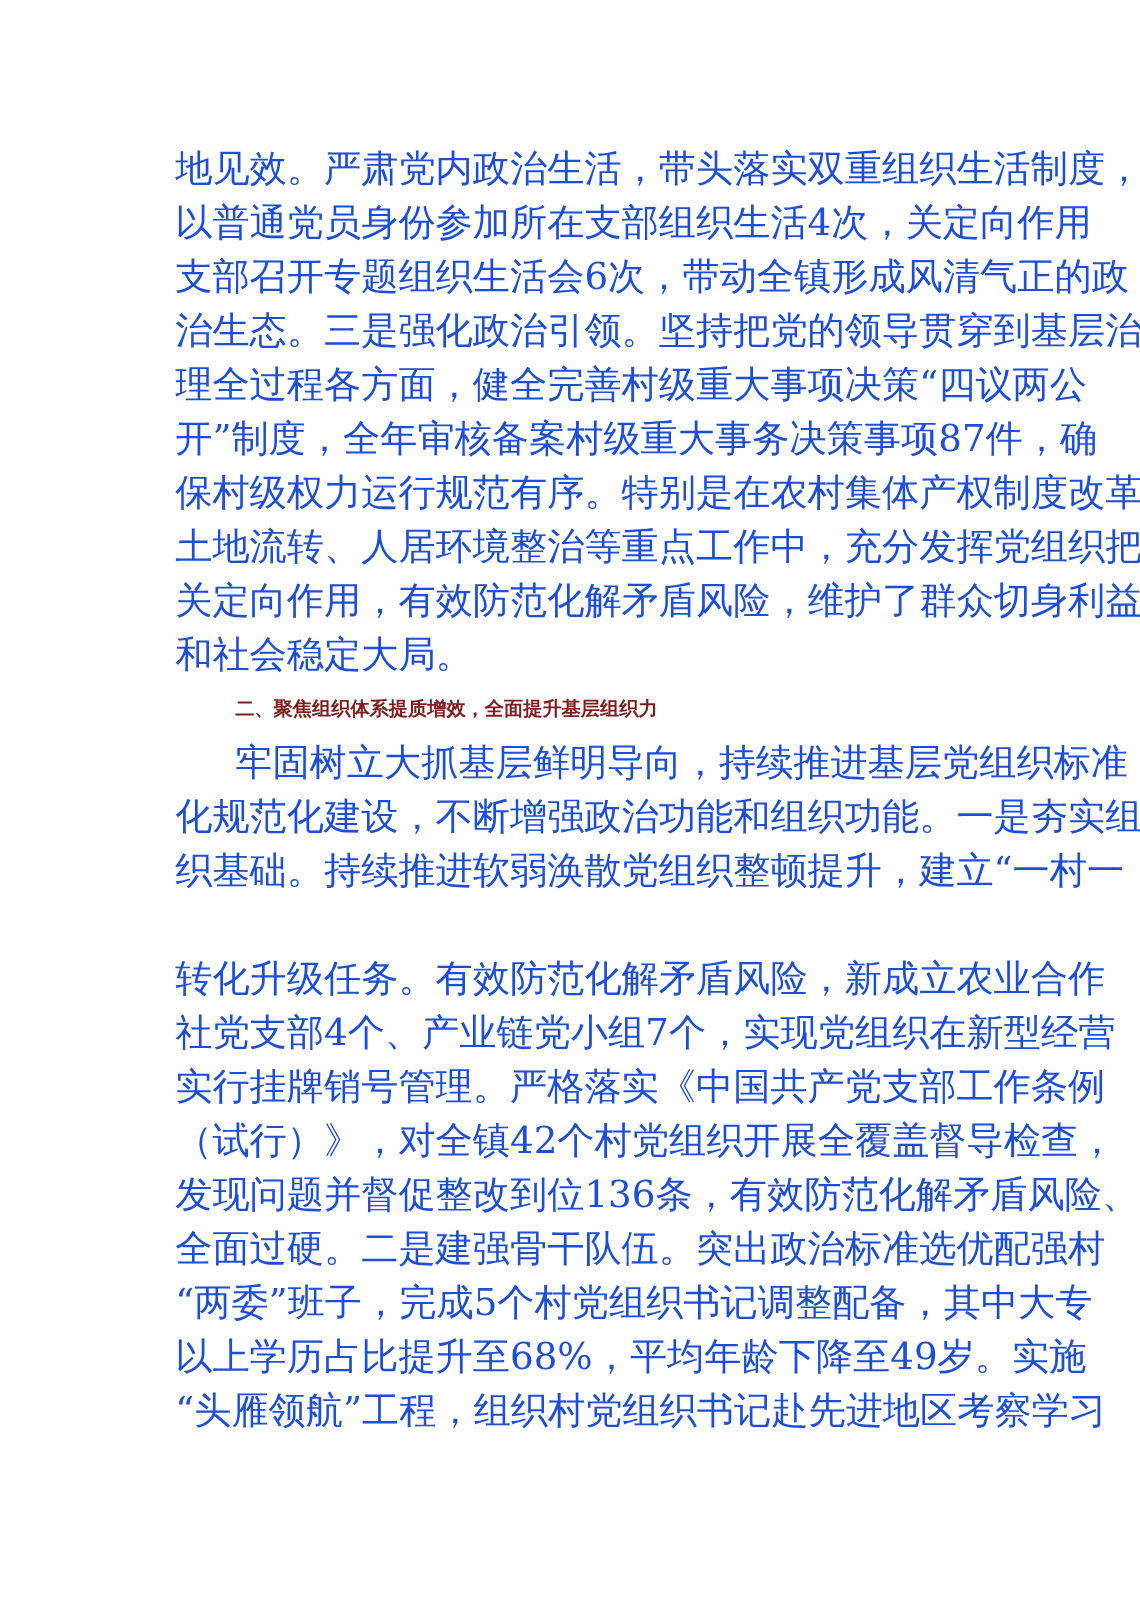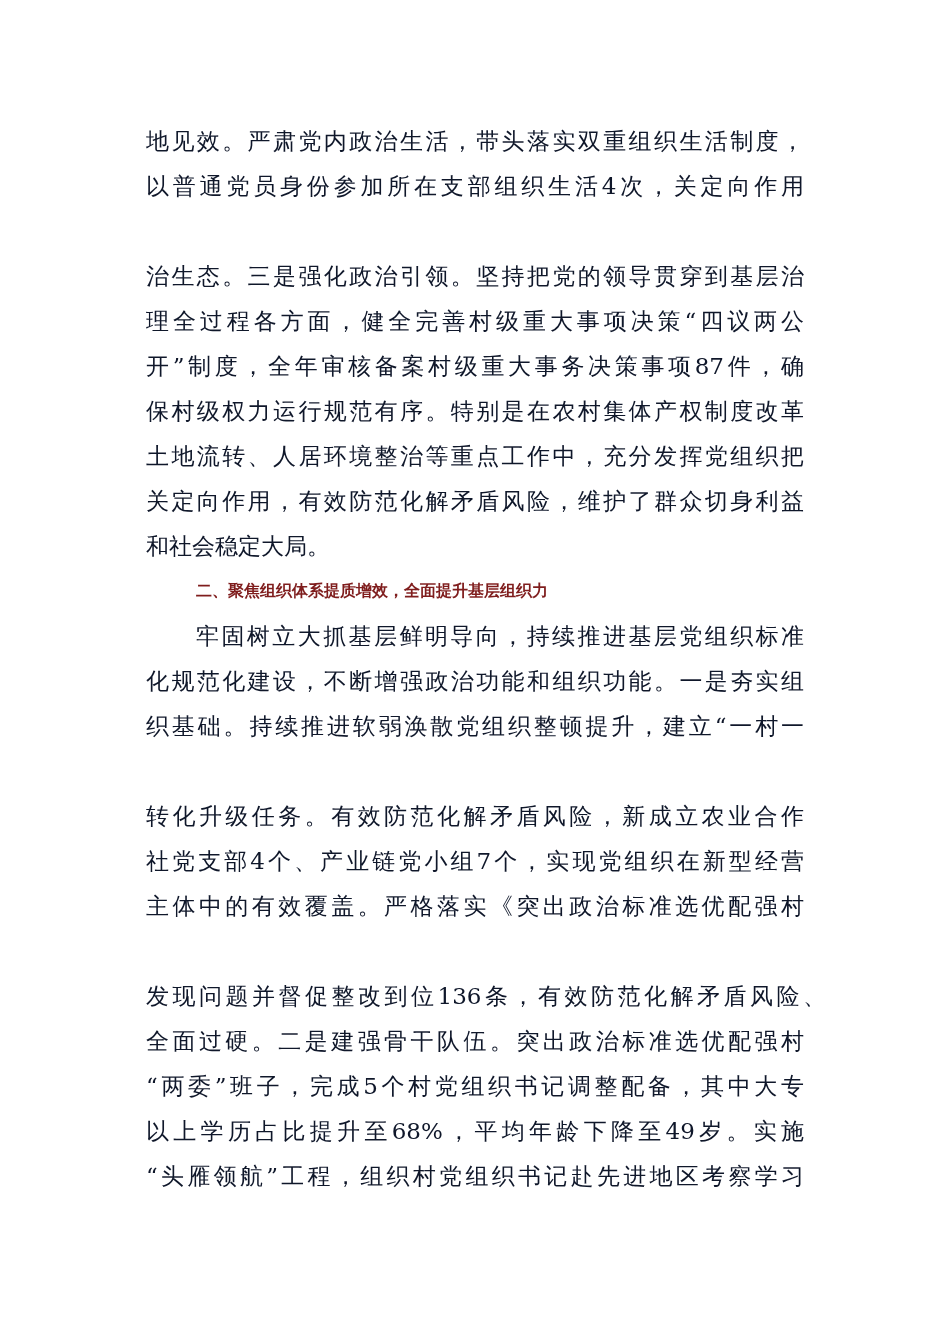--- a/index.html
+++ b/index.html
@@ -1,54 +1,56 @@
 <!DOCTYPE html>
 <html><head>
 <meta charset="utf-8">
 <style>
   html, body { margin:0; padding:0; background:#ffffff; }
   body { width:950px; height:1344px; position:relative; overflow:hidden; }
   .page { position:absolute; left:0; top:0; width:950px; height:1344px; background:#ffffff; }
   .line {
     position:absolute; left:146px; width:658px; height:40px;
     font-family: "DejaVu Serif", "Liberation Serif", serif;
-    font-size:23px; line-height:40px; color:#0f172a;
+    font-size:31px; line-height:40px; color:#1d4ed8;
     text-align:justify; text-align-last:justify;
     white-space:nowrap; overflow:visible;
   }
   .line.last { text-align-last:left; }
   .line.indent { left:196px; width:608px; }
   .heading {
     position:absolute; left:196px; width:600px; height:40px;
     font-family: "DejaVu Sans", "Liberation Sans", sans-serif;
     font-weight:bold; font-size:16px; line-height:40px; color:#7f1d1d;
     white-space:nowrap;
   }
 </style>
 </head>
 <body>
 
 <div class="page">
 
   <div class="line" style="top:121px">地见效。严肃党内政治生活，带头落实双重组织生活制度，</div>
   <div class="line" style="top:166px">以普通党员身份参加所在支部组织生活4次，关定向作用</div>
+  <div class="line" style="top:211px">支部召开专题组织生活会6次，带动全镇形成风清气正的政</div>
   <div class="line" style="top:256px">治生态。三是强化政治引领。坚持把党的领导贯穿到基层治</div>
   <div class="line" style="top:301px">理全过程各方面，健全完善村级重大事项决策“四议两公</div>
   <div class="line" style="top:346px">开”制度，全年审核备案村级重大事务决策事项87件，确</div>
   <div class="line" style="top:391px">保村级权力运行规范有序。特别是在农村集体产权制度改革</div>
   <div class="line" style="top:436px">土地流转、人居环境整治等重点工作中，充分发挥党组织把</div>
   <div class="line" style="top:481px">关定向作用，有效防范化解矛盾风险，维护了群众切身利益</div>
   <div class="line last" style="top:526px">和社会稳定大局。</div>
 
   <div class="heading" style="top:571px">二、聚焦组织体系提质增效，全面提升基层组织力</div>
 
   <div class="line indent" style="top:616px">牢固树立大抓基层鲜明导向，持续推进基层党组织标准</div>
   <div class="line" style="top:661px">化规范化建设，不断增强政治功能和组织功能。一是夯实组</div>
   <div class="line" style="top:706px">织基础。持续推进软弱涣散党组织整顿提升，建立“一村一</div>
   <div class="line" style="top:796px">转化升级任务。有效防范化解矛盾风险，新成立农业合作</div>
   <div class="line" style="top:841px">社党支部4个、产业链党小组7个，实现党组织在新型经营</div>
-  <div class="line" style="top:886px">主体中的有效覆盖。严格落实《突出政治标准选优配强村</div>
+  <div class="line" style="top:886px">实行挂牌销号管理。严格落实《中国共产党支部工作条例</div>
+  <div class="line" style="top:931px">（试行）》，对全镇42个村党组织开展全覆盖督导检查，</div>
   <div class="line" style="top:976px;width:680px">发现问题并督促整改到位136条，有效防范化解矛盾风险、</div>
   <div class="line" style="top:1021px">全面过硬。二是建强骨干队伍。突出政治标准选优配强村</div>
   <div class="line" style="top:1066px">“两委”班子，完成5个村党组织书记调整配备，其中大专</div>
   <div class="line" style="top:1111px">以上学历占比提升至68%，平均年龄下降至49岁。实施</div>
   <div class="line" style="top:1156px">“头雁领航”工程，组织村党组织书记赴先进地区考察学习</div>
 </div>
 
 </body></html>

